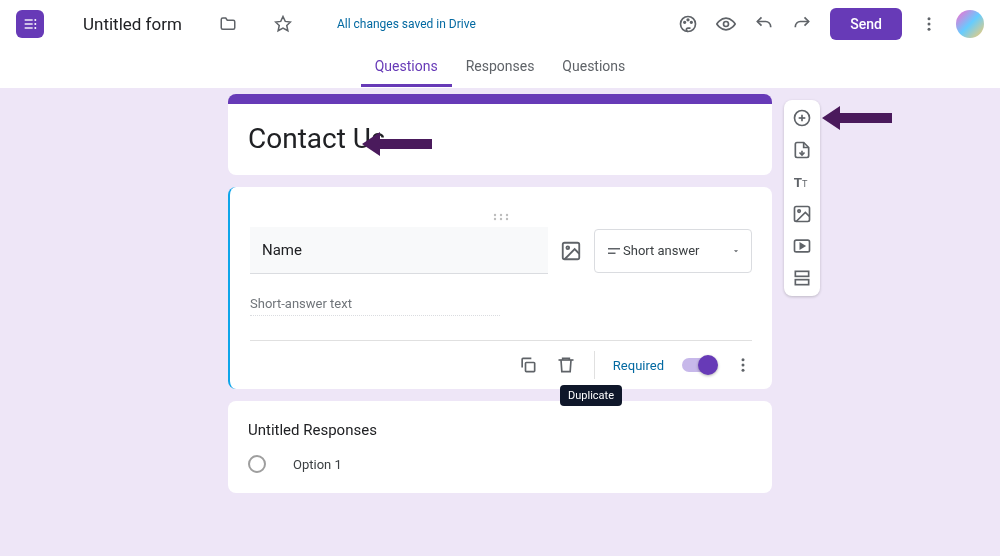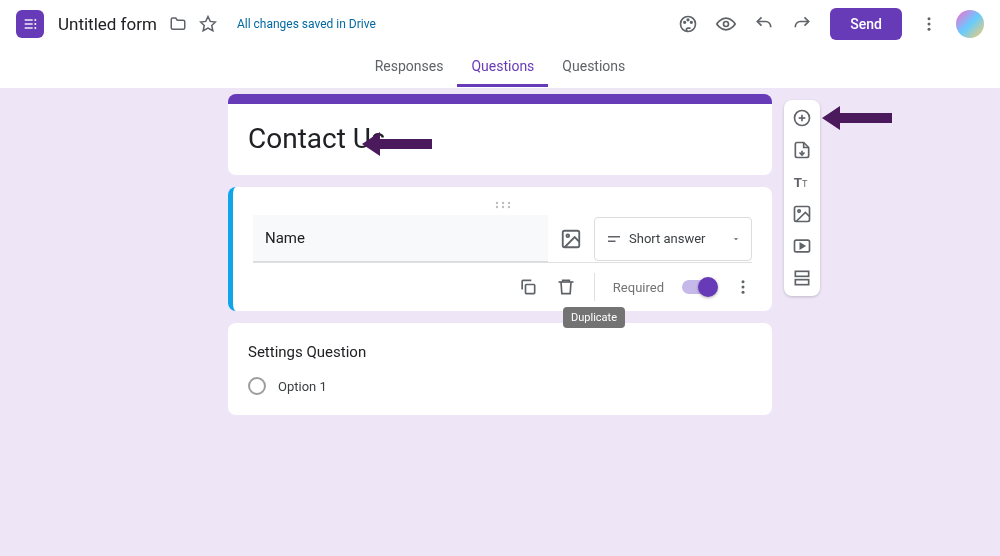--- a/index.html
+++ b/index.html
@@ -1,19 +1,19 @@
 <!DOCTYPE html>
 <html><head>
 <meta charset="utf-8">
 <style>
   * { box-sizing: border-box; margin: 0; padding: 0; font-family: Roboto, Arial, sans-serif; }
   body { width: 1000px; height: 556px; overflow: hidden; background: #fff; }
   
   
-  .header { height: 48px; display: flex; align-items: center; padding: 0 16px; background: #fff; }
+  .header { height: 48px; display: flex; align-items: center; padding: 0 16px; background: #fff; gap: 25px; }
   .logo { width: 28px; height: 28px; background: #673ab7; border-radius: 6px; display: flex; align-items: center; justify-content: center; }
   .logo svg { width: 16px; height: 16px; fill: #fff; }
   .doc-title { font-size: 17px; color: #202124; margin-left: 14px; }
   .folder-icon, .star-icon { margin-left: 12px; color: #5f6368; cursor: pointer; display: flex; }
   .save-status { font-size: 12px; color: #0369a1; margin-left: 20px; }
   .header-right { margin-left: auto; display: flex; align-items: center; gap: 18px; }
   .hdr-icon { color: #5f6368; cursor: pointer; display: flex; }
   .send-btn { background: #673ab7; color: #fff; border: none; padding: 8px 20px; border-radius: 6px; font-size: 14px; font-weight: 500; cursor: pointer; }
   .more-btn { color: #5f6368; cursor: pointer; display: flex; }
   .avatar { width: 28px; height: 28px; border-radius: 50%; background: linear-gradient(135deg,#f6c,#6cf,#fc6); cursor: pointer; }
@@ -27,42 +27,42 @@
   .canvas { background: #eee6f7; height: calc(556px - 48px - 40px); padding-top: 6px; position: relative; display: flex; justify-content: center; }
   .form-col { width: 544px; position: relative; }
   
   
   .hdr-card { background: #fff; border-radius: 8px; border-top: 10px solid #673ab7; padding: 18px 20px 20px; margin-bottom: 12px; position: relative; }
   .form-title { font-size: 28px; color: #202124; font-weight: 400; }
   .form-desc { font-size: 13px; color: #5f6368; margin-top: 12px; }
   .arrow1 { position: absolute; top: 28px; left: 134px; }
   
   
-  .q-card { background: #fff; border-radius: 8px; border-left: 5px solid #0ea5e9; padding: 12px 20px 0 20px; margin-bottom: 12px; position: relative; }
+  .q-card { background: #fff; border-radius: 8px; border-left: 2px solid #0ea5e9; padding: 24px 20px 0 20px; margin-bottom: 12px; position: relative; }
   .drag-handle { display: flex; justify-content: center; padding: 2px 0 6px; color: #bdbdbd; }
   .q-row1 { display: flex; align-items: center; gap: 12px; }
   .q-input { flex: 1; background: #f8f9fa; border: none; border-bottom: 1px solid #dadce0; padding: 14px 12px; font-size: 15px; color: #202124; outline: none; }
   .img-btn { color: #5f6368; cursor: pointer; display: flex; }
-  .type-select { width: 158px; height: 44px; border: 1px solid #dadce0; border-radius: 4px; display: flex; align-items: center; padding: 0 10px; cursor: pointer; gap: 6px; }
+  .type-select { width: 158px; height: 44px; border: 1px solid #dadce0; border-radius: 4px; display: flex; align-items: center; padding: 0 10px; cursor: pointer; gap: 0; }
   .type-select .t-icon { color: #5f6368; display: flex; }
   .type-select .t-text { font-size: 13px; color: #3c4043; flex: 1; }
   .type-select .t-caret { color: #5f6368; display: flex; }
   .sa-text { font-size: 13px; color: #70757a; border-bottom: 1px dotted #dadce0; width: 250px; padding: 4px 0; margin: 18px 0 24px; }
   .q-footer { border-top: 1px solid #e0e0e0; display: flex; align-items: center; justify-content: flex-end; padding: 10px 0; gap: 18px; position: relative; }
   .f-icon { color: #5f6368; cursor: pointer; display: flex; }
   .f-sep { width: 1px; height: 28px; background: #e0e0e0; }
-  .req-label { font-size: 13px; color: #737373; }
+  .req-label { font-size: 13px; color: #0369a1; }
   .toggle { width: 34px; height: 14px; background: #c7b8ea; border-radius: 7px; position: relative; cursor: pointer; }
   .toggle-knob { position: absolute; right: -2px; top: -3px; width: 20px; height: 20px; background: #673ab7; border-radius: 50%; box-shadow: 0 1px 3px rgba(0,0,0,.3); }
-  .tooltip { position: absolute; top: 44px; left: 310px; background: #737373; color: #fff; font-size: 11px; padding: 4px 8px; border-radius: 4px; }
+  .tooltip { position: absolute; top: 44px; left: 310px; background: #0f172a; color: #fff; font-size: 11px; padding: 4px 8px; border-radius: 4px; }
   
   
   .q-card2 { background: #fff; border-radius: 8px; padding: 20px; }
   .q2-title { font-size: 15px; color: #202124; margin-bottom: 16px; }
-  .opt-row { display: flex; align-items: center; gap: 12px; }
+  .opt-row { display: flex; align-items: center; gap: 27px; }
   .radio { width: 18px; height: 18px; border: 2px solid #9e9e9e; border-radius: 50%; }
   .opt-text { font-size: 13px; color: #3c4043; }
   
   
   .side-toolbar { position: absolute; width: 36px; background: #fff; border-radius: 8px; box-shadow: 0 1px 3px rgba(0,0,0,.2); display: flex; flex-direction: column; align-items: center; padding: 8px 0; gap: 12px; left: 556px; top: 6px; }
   .side-icon { color: #5f6368; cursor: pointer; display: flex; }
   .arrow2 { position: absolute; left: 594px; top: 12px; }
   
   .arrow-shape { fill: #4a1a5c; }
 </style>
@@ -126,22 +126,22 @@
           <circle cx="12" cy="5" r="2"></circle>
           <circle cx="12" cy="12" r="2"></circle>
           <circle cx="12" cy="19" r="2"></circle>
         </svg>
     </div>
     <div class="avatar"></div>
   </div>
 </div>
 
 <div class="tabs">
+  <div class="tab active">Questions</div>
   <div class="tab">Responses</div>
-  <div class="tab active">Questions</div>
   <div class="tab">Questions</div>
 </div>
 
 <div class="canvas">
   <div class="form-col">
 
     <div class="hdr-card">
       <div class="form-title">Contact Us</div>
       <svg class="arrow1" width="70" height="24" viewBox="0 0 70 24">
           <path class="arrow-shape" d="M0 12 L18 0 L18 7 L70 7 L70 17 L18 17 L18 24 Z"></path>
@@ -176,20 +176,21 @@
               </svg>
           </span>
           <span class="t-text">Short answer</span>
           <span class="t-caret">
             <svg width="10" height="10" viewBox="0 0 24 24" fill="currentColor">
                 <path d="M7 10l5 5 5-5z"></path>
               </svg>
           </span>
         </div>
       </div>
+      <div class="sa-text">Short-answer text</div>
       <div class="q-footer">
         <div class="f-icon">
           <svg width="20" height="20" viewBox="0 0 24 24" fill="none" stroke="currentColor" stroke-width="2">
               <rect x="9" y="9" width="11" height="11" rx="1"></rect>
               <path d="M5 15V5a1 1 0 011-1h10"></path>
             </svg>
         </div>
         <div class="f-icon">
           <svg width="20" height="20" viewBox="0 0 24 24" fill="none" stroke="currentColor" stroke-width="2">
               <path d="M3 6h18"></path>
@@ -207,21 +208,21 @@
               <circle cx="12" cy="5" r="2"></circle>
               <circle cx="12" cy="12" r="2"></circle>
               <circle cx="12" cy="19" r="2"></circle>
             </svg>
         </div>
         <div class="tooltip">Duplicate</div>
       </div>
     </div>
 
     <div class="q-card2">
-      <div class="q2-title">Settings Question</div>
+      <div class="q2-title">Untitled Responses</div>
       <div class="opt-row">
         <div class="radio"></div>
         <span class="opt-text">Option 1</span>
       </div>
     </div>
 
     <div class="side-toolbar">
       <div class="side-icon">
         <svg width="20" height="20" viewBox="0 0 24 24" fill="none" stroke="currentColor" stroke-width="2">
             <circle cx="12" cy="12" r="9"></circle>

